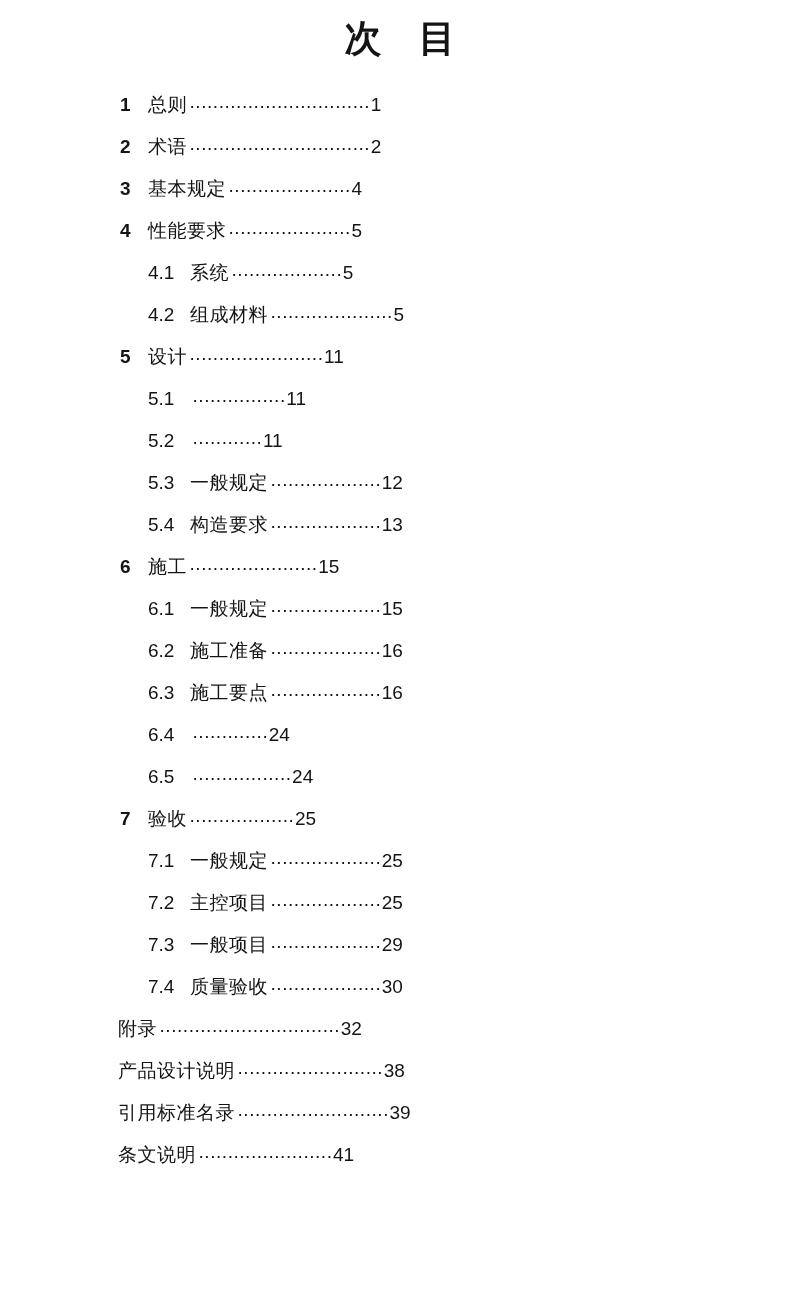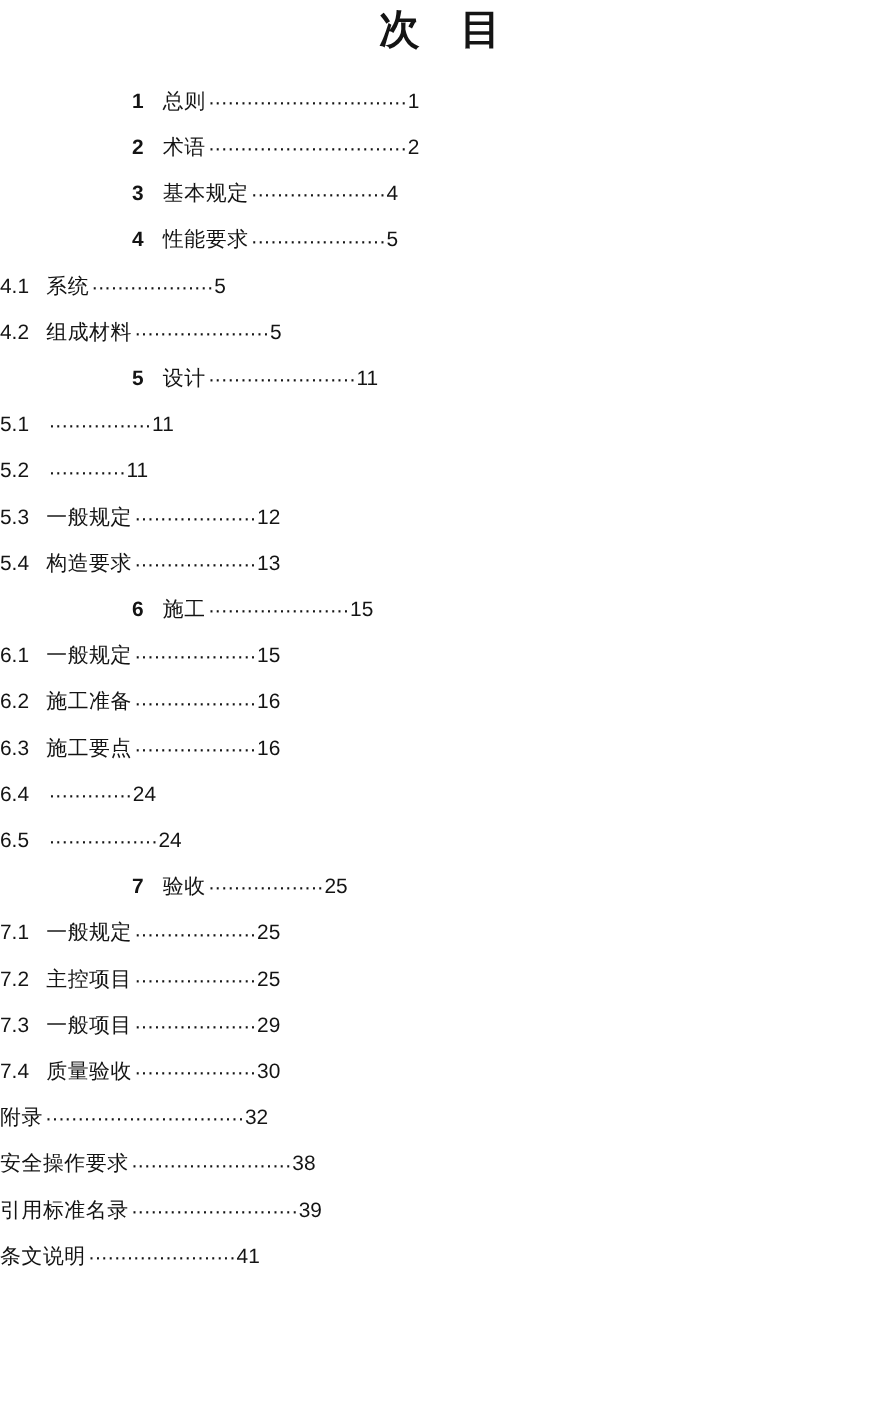--- a/index.html
+++ b/index.html
@@ -14,21 +14,21 @@
     color: #141414;
     overflow: hidden;
   }
   .page {
     width: 800px;
     height: 1293px;
     background: #ffffff;
     box-sizing: border-box;
   }
   .doc-title {
-    margin: 4px;
+    margin: 16px;
     text-align: center;
     font-size: 37px;
     font-weight: 700;
     line-height: 46px;
     color: #141414;
     white-space: pre;
   }
   .toc {
     margin-top: 22px;
   }
@@ -41,28 +41,28 @@
     white-space: nowrap;
   }
   
   .lv1 { padding-left: 120px; }
   .lv1 .num {
     display: inline-block;
     width: 28px;
     font-weight: 700;
   }
   
-  .lv2 { }
+  .lv2 { padding-left: 148px; }
   .lv2 .num {
     display: inline-block;
     width: 42px;
     font-weight: 400;
   }
   
-  .lv0 { }
+  .lv0 { padding-left: 118px; }
   .t {
     letter-spacing: 0.5px;
     font-family: Liberation Serif, serif;
   }
   .dots {
     letter-spacing: -0.5px;
     margin: 0 1px 0 2px;
     position: relative;
     top: 1px;
   }
@@ -229,21 +229,21 @@
         <span class="pg">30</span>
     </div>
 
     <div class="row lv0">
       <span class="t">附录</span>
         <span class="dots">·······························</span>
         <span class="pg">32</span>
     </div>
 
     <div class="row lv0">
-      <span class="t">安全操作要求</span>
+      <span class="t">产品设计说明</span>
         <span class="dots">·························</span>
         <span class="pg">38</span>
     </div>
 
     <div class="row lv0">
       <span class="t">引用标准名录</span>
         <span class="dots">··························</span>
         <span class="pg">39</span>
     </div>
 

